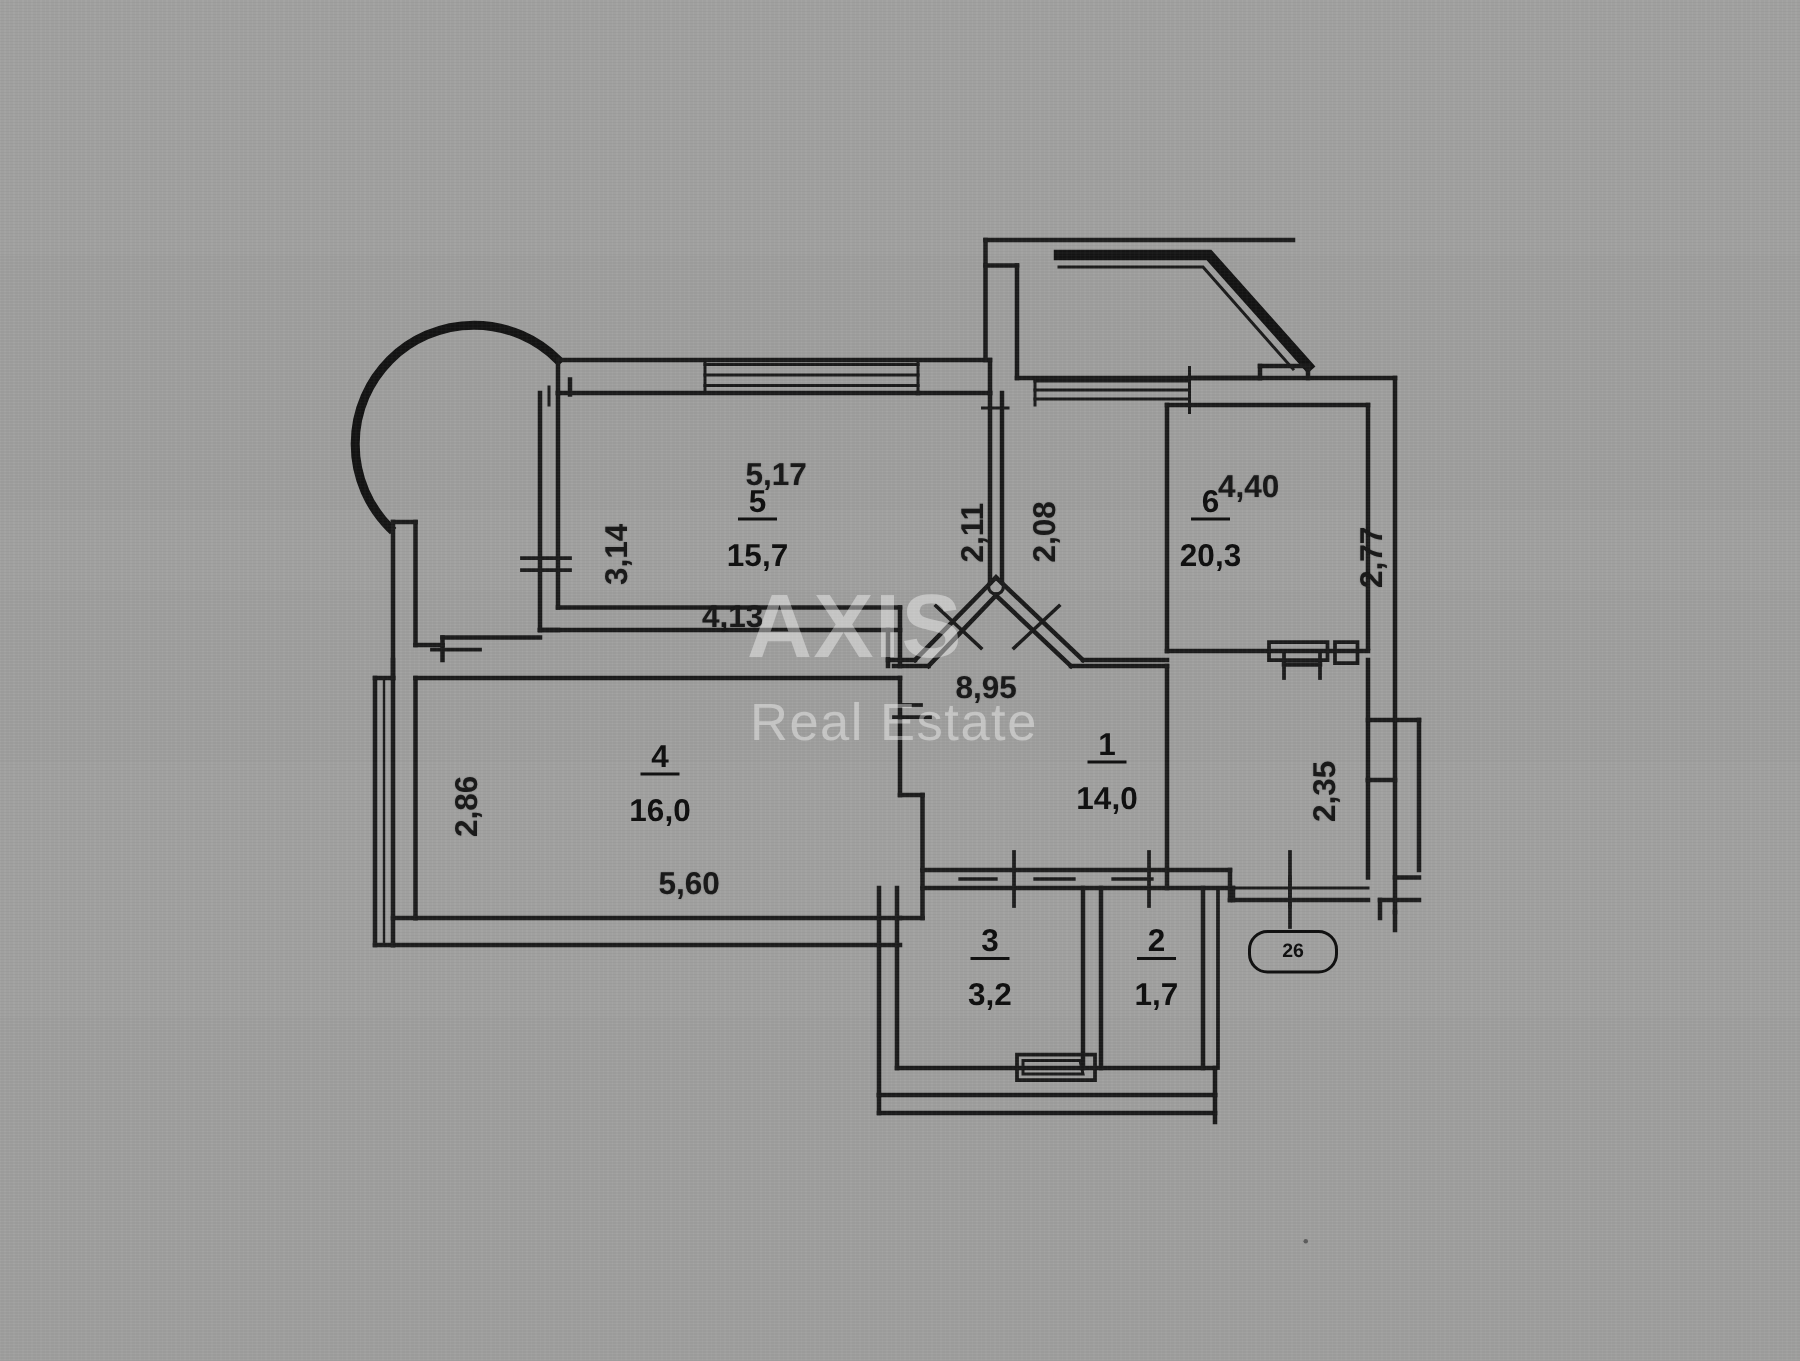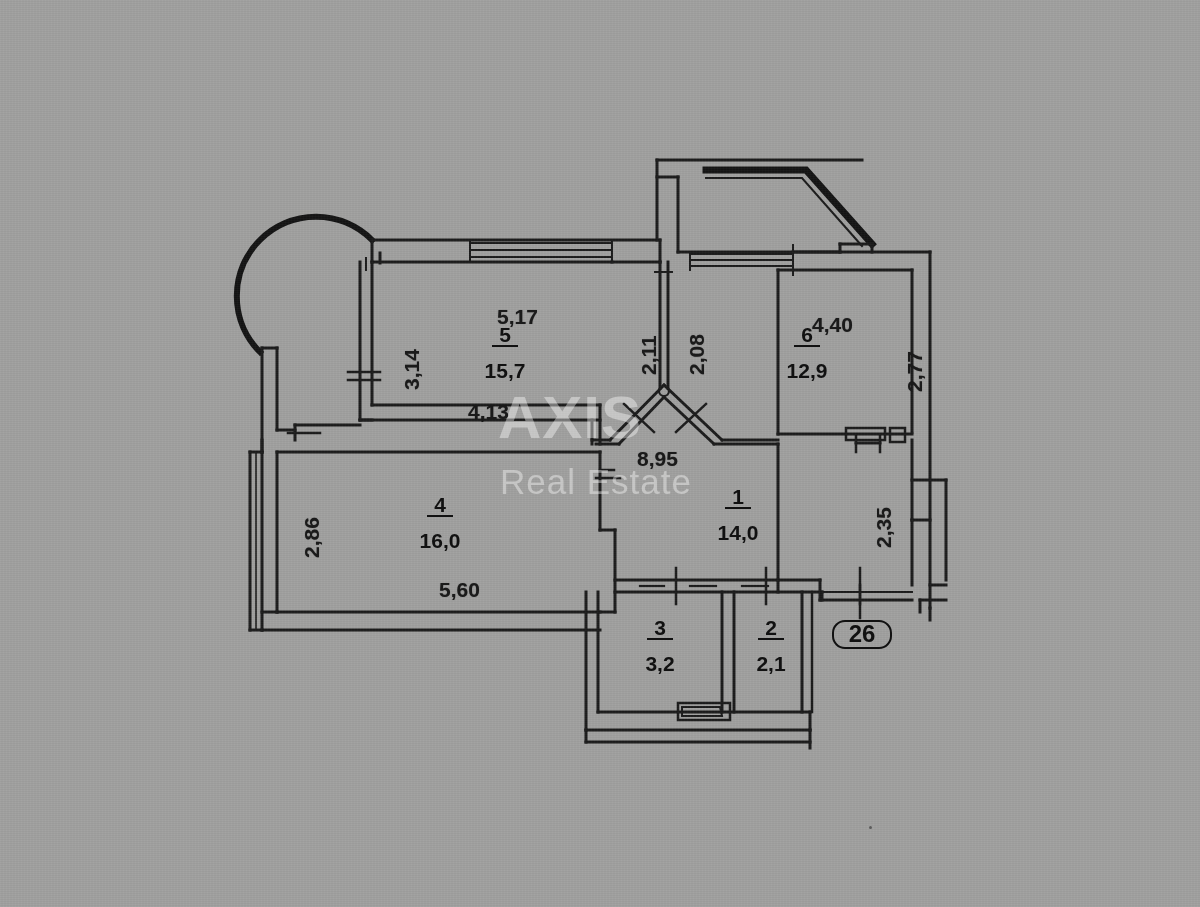--- a/index.html
+++ b/index.html
@@ -96,21 +96,21 @@
   }
   #apt-badge {
     position: absolute;
     left: 832px;
     top: 620px;
     width: 56px;
     height: 25px;
     border: 2.5px solid #111;
     border-radius: 13px;
     color: #111;
-    font-size: 24px;
+    font-size: 13px;
     font-weight: 700;
     line-height: 24px;
     text-align: center;
     font-family: "Liberation Sans", sans-serif;
     background: transparent;
   }
   .dot {
     position: absolute;
     width: 3px;
     height: 3px;
@@ -289,41 +289,41 @@
   <div class="wm" id="wm-main">AXIS</div>
   <div class="wm" id="wm-sub">Real Estate</div>
 
   <div class="room" style="left:460px; top:325px; width:90px;">
     <span class="num">5</span>
     <span class="area">15,7</span>
   </div>
 
   <div class="room" style="left:762px; top:325px; width:90px;">
     <span class="num">6</span>
-    <span class="area">12,9</span>
+    <span class="area">20,3</span>
   </div>
 
   <div class="room" style="left:395px; top:495px; width:90px;">
     <span class="num">4</span>
     <span class="area">16,0</span>
   </div>
 
   <div class="room" style="left:693px; top:487px; width:90px;">
     <span class="num">1</span>
     <span class="area">14,0</span>
   </div>
 
   <div class="room" style="left:622px; top:618px; width:76px;">
     <span class="num">3</span>
     <span class="area">3,2</span>
   </div>
 
   <div class="room" style="left:733px; top:618px; width:76px;">
     <span class="num">2</span>
-    <span class="area">2,1</span>
+    <span class="area">1,7</span>
   </div>
 
   <div class="lbl" style="left:497px; top:273px;margin-top:32px;">5,17</div>
   <div class="lbl" style="left:468px; top:400px;">4,13</div>
   <div class="lbl vert" style="left:400px; top:390px;">3,14</div>
   <div class="lbl vert" style="left:637px; top:375px;">2,11</div>
   <div class="lbl vert" style="left:685px; top:375px;">2,08</div>
   <div class="lbl" style="left:812px; top:279px;margin-top:34px;">4,40</div>
   <div class="lbl vert" style="left:903px; top:392px;">2,77</div>
   <div class="lbl vert" style="left:872px; top:548px;">2,35</div>

